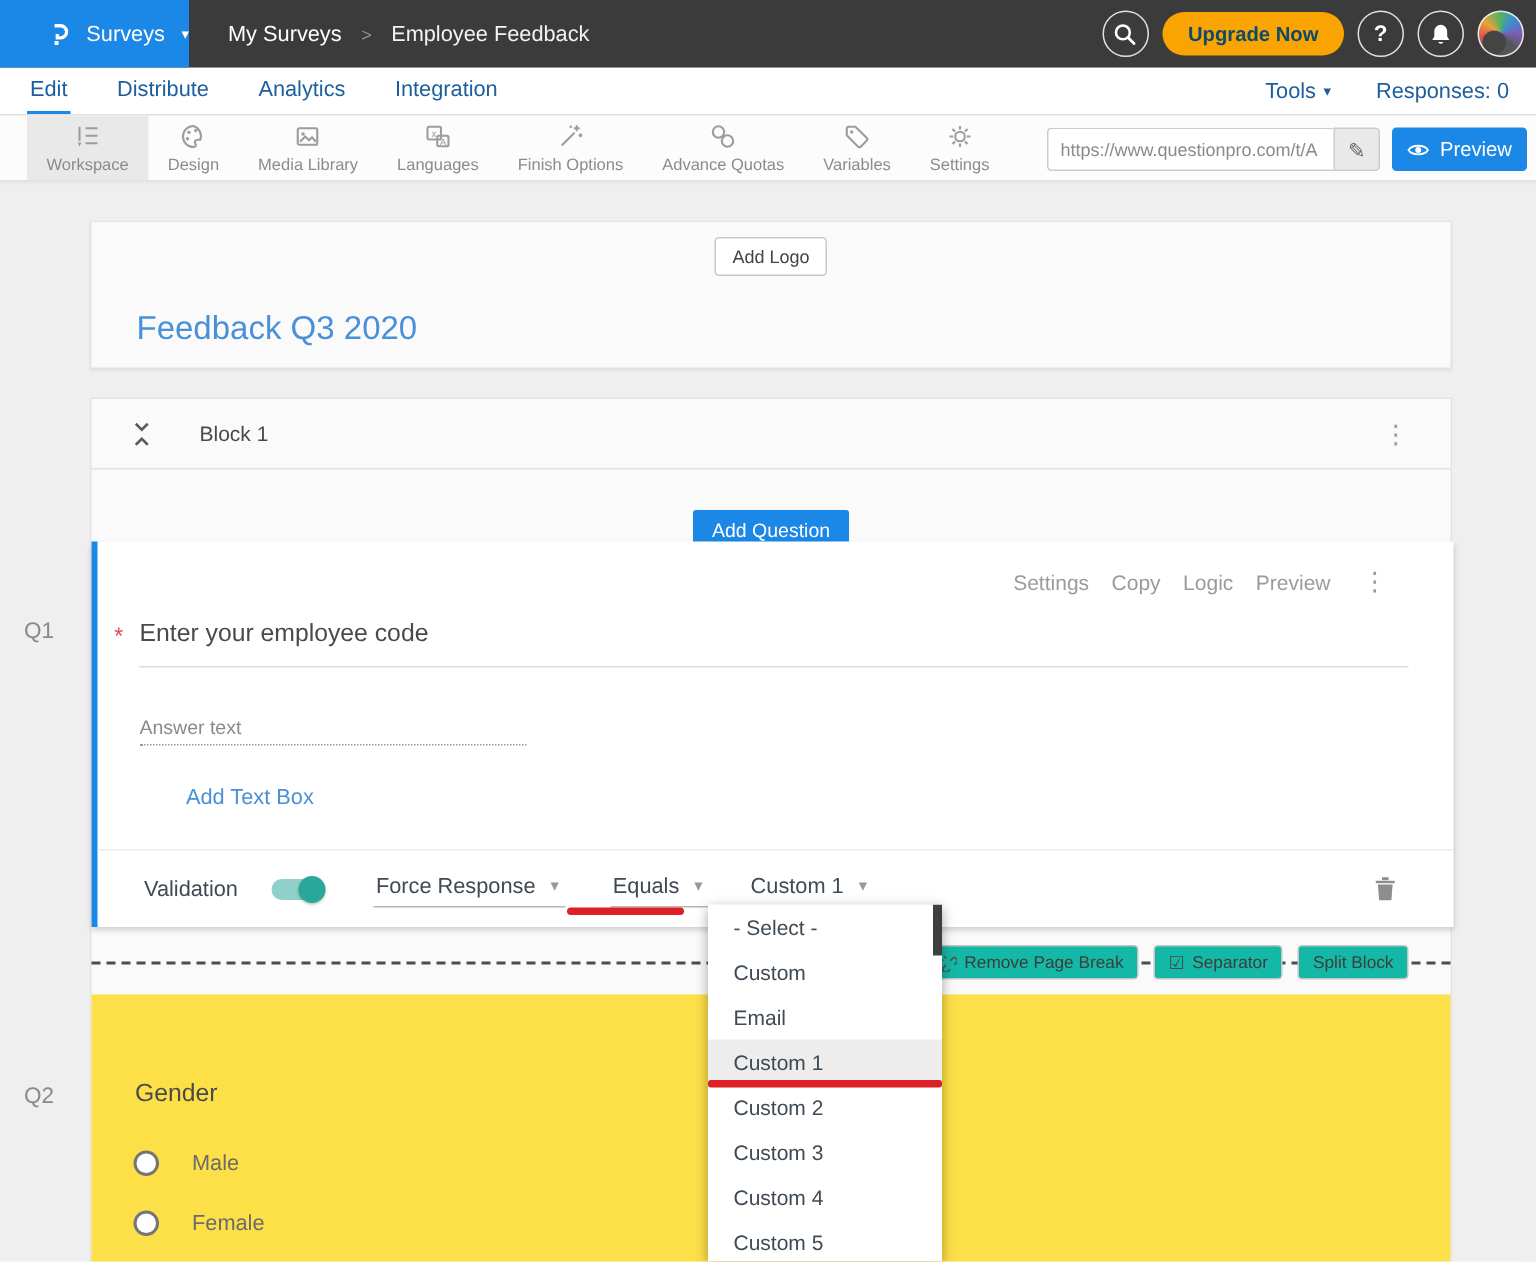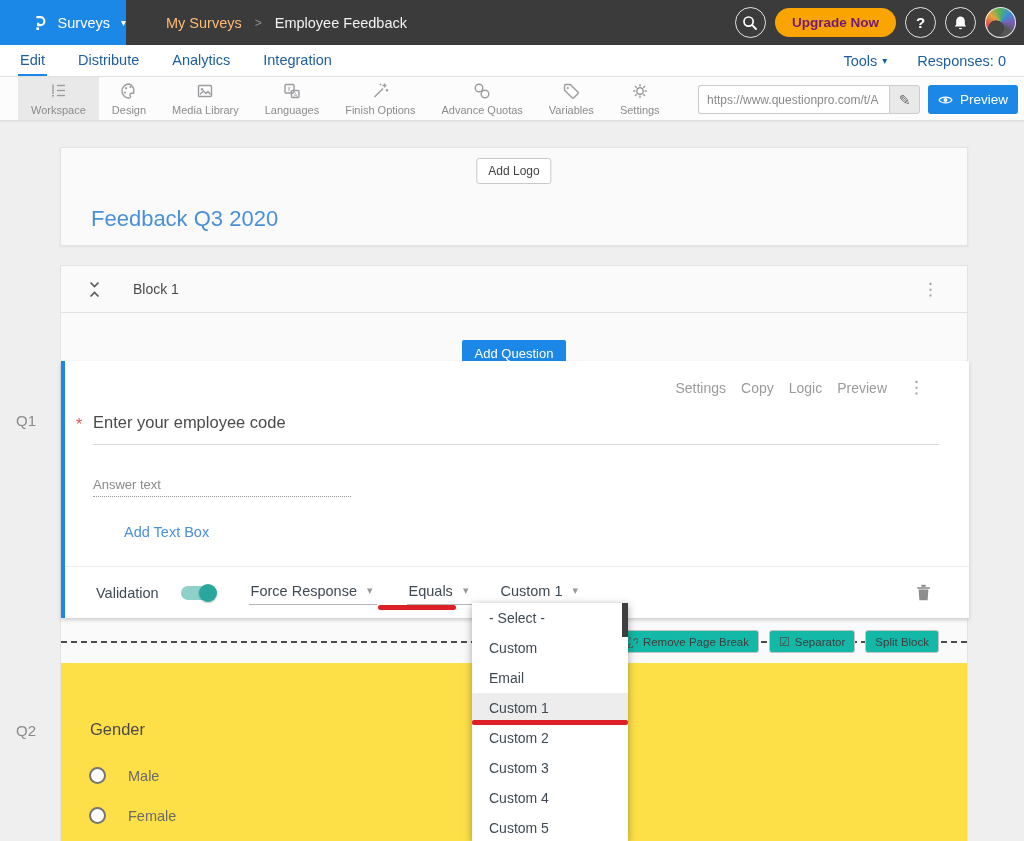--- a/index.html
+++ b/index.html
@@ -7,27 +7,27 @@
   body { font-family:"Liberation Sans", sans-serif; background:#efefef; overflow:hidden; position:relative; }
   svg { display:block; }
 
   
   .topbar { height:45px; background:#3b3b3b; display:flex; align-items:center; position:relative; z-index:5; }
   .logo-area { width:126px; height:45px; background:#1b87e6; display:flex; align-items:center; padding-left:32px; gap:11px; cursor:pointer; }
   .logo-mark { width:20px; height:24px; }
   .logo-product { color:#fff; font-size:14.5px; }
   .logo-caret, .white-caret { color:#fff; font-size:10px; }
   .breadcrumb { margin-left:26px; display:flex; align-items:center; gap:13px; font-size:14.5px; }
-  .bc-parent { color:#fdba74; cursor:pointer;margin-left:14px; }
+  .bc-parent { color:#ffffff; cursor:pointer; }
   .bc-sep { color:#8f8f8f; font-size:12px; }
   .bc-current { color:#f2f2f2; }
   .topbar-right { margin-left:auto; display:flex; align-items:center; gap:9px; padding-right:8px; }
   .circle-btn { width:31px; height:31px; border:1.5px solid rgba(255,255,255,.85); border-radius:50%;
                 display:flex; align-items:center; justify-content:center; color:#fff; font-weight:bold; font-size:15px; cursor:pointer; }
-  .upgrade-btn { height:29px; background:#f9a400; border-radius:15px; color:#701a75; font-weight:bold;
+  .upgrade-btn { height:29px; background:#f9a400; border-radius:15px; color:#0c4a6e; font-weight:bold;
                  font-size:13.5px; padding:0 17px; display:flex; align-items:center; cursor:pointer; }
   .avatar { width:31px; height:31px; border-radius:50%; border:1.5px solid rgba(255,255,255,.85); cursor:pointer;
             background:radial-gradient(circle at 35% 70%, #444 28%, transparent 29%),
                        conic-gradient(from 210deg, #555, #d94f4f, #e8a33d, #58b35a, #3a8fd1, #7a5fb5, #555 80%); }
 
   
   .navrow { height:32px; background:#fff; border-bottom:1px solid #e0e0e0; display:flex; align-items:stretch; padding:0 18px; font-size:14.5px; position:relative; z-index:4; }
   .tab { color:#1c5e9e; margin-right:29px; display:flex; align-items:center; border-bottom:2px solid transparent; cursor:pointer; padding:0 2px; }
   .tab.active { border-bottom-color:#1b87e6; }
   .nav-right { margin-left:auto; display:flex; align-items:center; gap:30px; color:#1c5e9e; }

